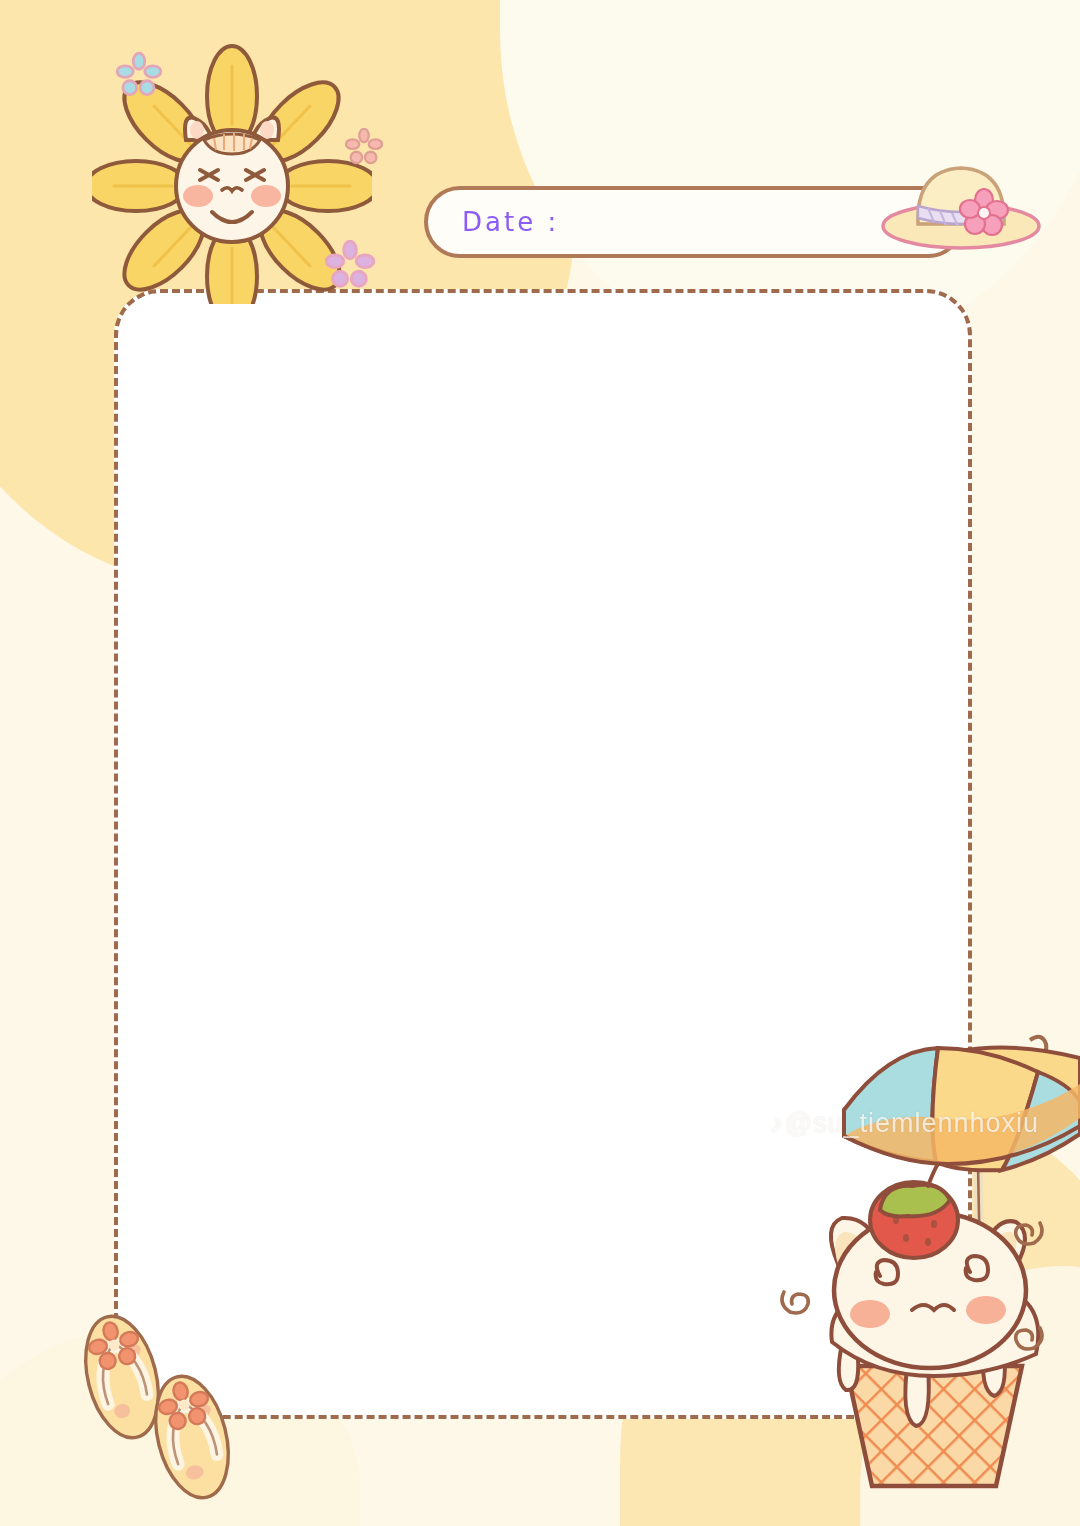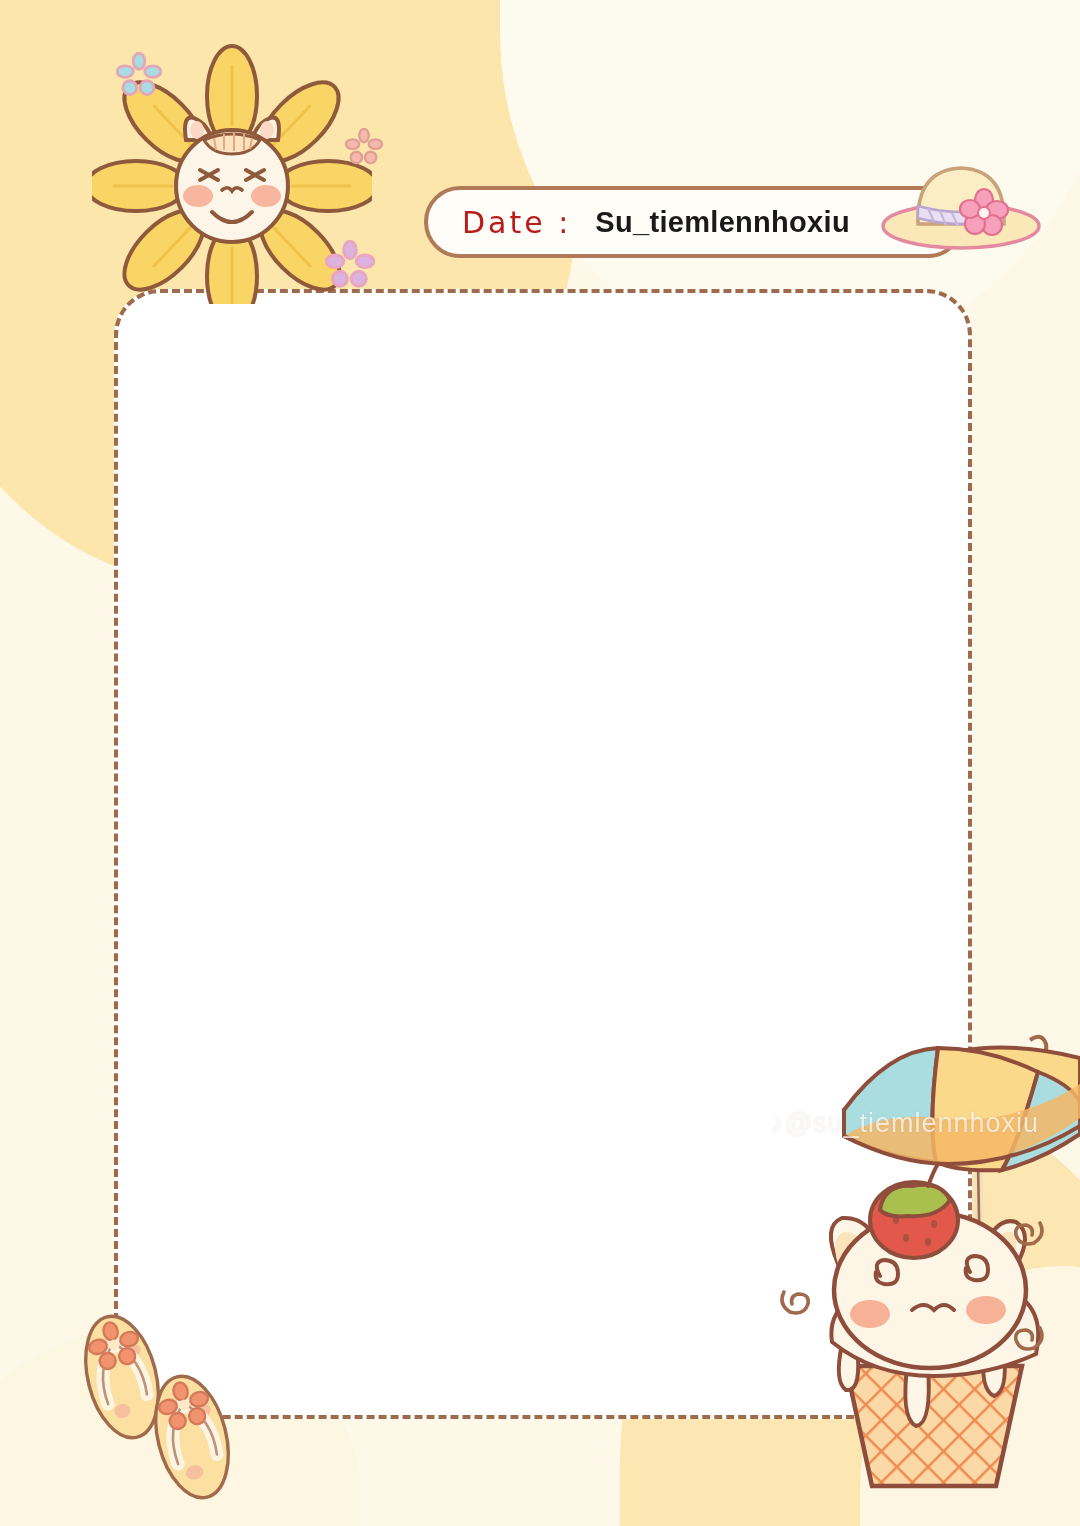--- a/index.html
+++ b/index.html
@@ -36,21 +36,21 @@
     background:#fdf6e0;border-radius:50% 50% 0 0 / 80% 70% 0 0;
   }
 
   
   .date-bar{
     position:absolute;left:424px;top:186px;width:540px;height:72px;
     background:#fffdf7;border:4px solid #b07a58;border-radius:36px;
     display:flex;align-items:center;box-sizing:border-box;z-index:6;
   }
   .date-label{
-    margin-left:34px;font-size:30px;color:#b91c1c;letter-spacing:3px;
+    margin-left:34px;font-size:26px;color:#8b5cf6;letter-spacing:3px;
     font-family:"DejaVu Sans",sans-serif;font-weight:400;
   }
   .date-value{margin-left:24px;font-size:29px;font-weight:bold;color:#1a1a1a;letter-spacing:.3px;}
 
   
   .card{
     position:absolute;left:114px;top:289px;width:858px;height:1130px;
     background:#ffffff;border:4px dashed #a06a4c;border-radius:46px;
     box-sizing:border-box;z-index:4;
   }
@@ -116,21 +116,20 @@
   <div class="bg-top-green"></div>
   <div class="bg-top-teal"></div>
   <div class="blob-yellow-top"></div>
   <div class="blob-cream-right"></div>
   <div class="blob-yellow-bottomright"></div>
   <div class="blob-cream-bottomright"></div>
   <div class="blob-bottom-left"></div>
 
   <div class="date-bar">
     <span class="date-label">Date :</span>
-    <span class="date-value">Su_tiemlennhoxiu</span>
   </div>
 
   <svg class="deco deco-hat" viewBox="0 0 190 130">
     <ellipse cx="95" cy="92" rx="78" ry="22" fill="#fbe8b8" stroke="#e38aa0" stroke-width="3.5"></ellipse>
     <path d="M52 90 Q50 36 95 34 Q140 36 138 90 Z" fill="#fbeec4" stroke="#c9a27a" stroke-width="3.5"></path>
     <path d="M52 72 Q95 84 138 72 L138 84 Q95 96 52 84 Z" fill="#e8dff2" stroke="#b9a6cf" stroke-width="2.4"></path>
     <g stroke="#c7b5dd" stroke-width="2">
         <path d="M62 74 L68 88"></path>
         <path d="M74 77 L80 91"></path>
         <path d="M86 79 L92 92"></path>

